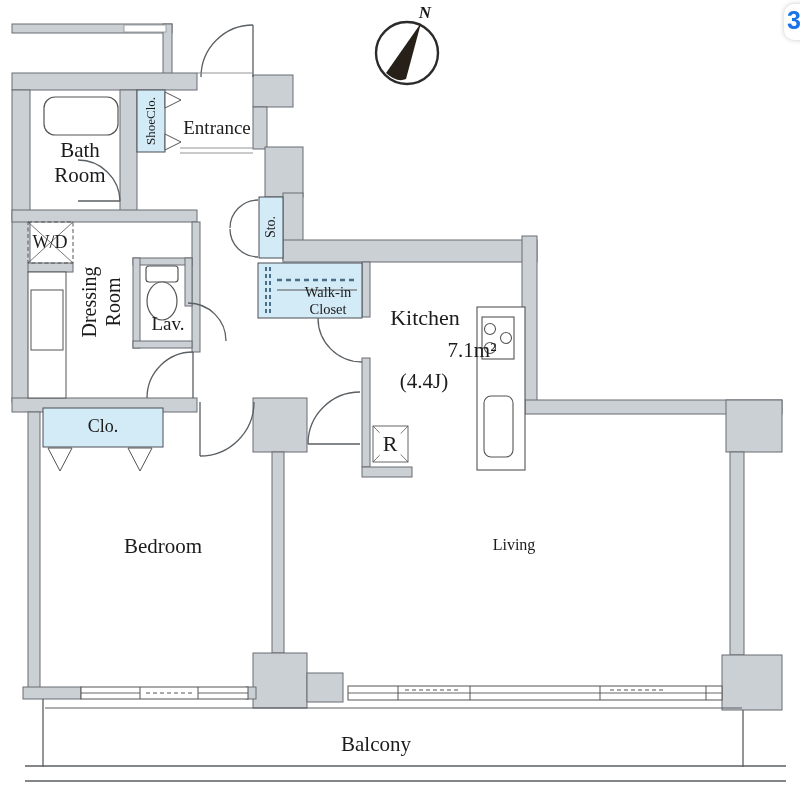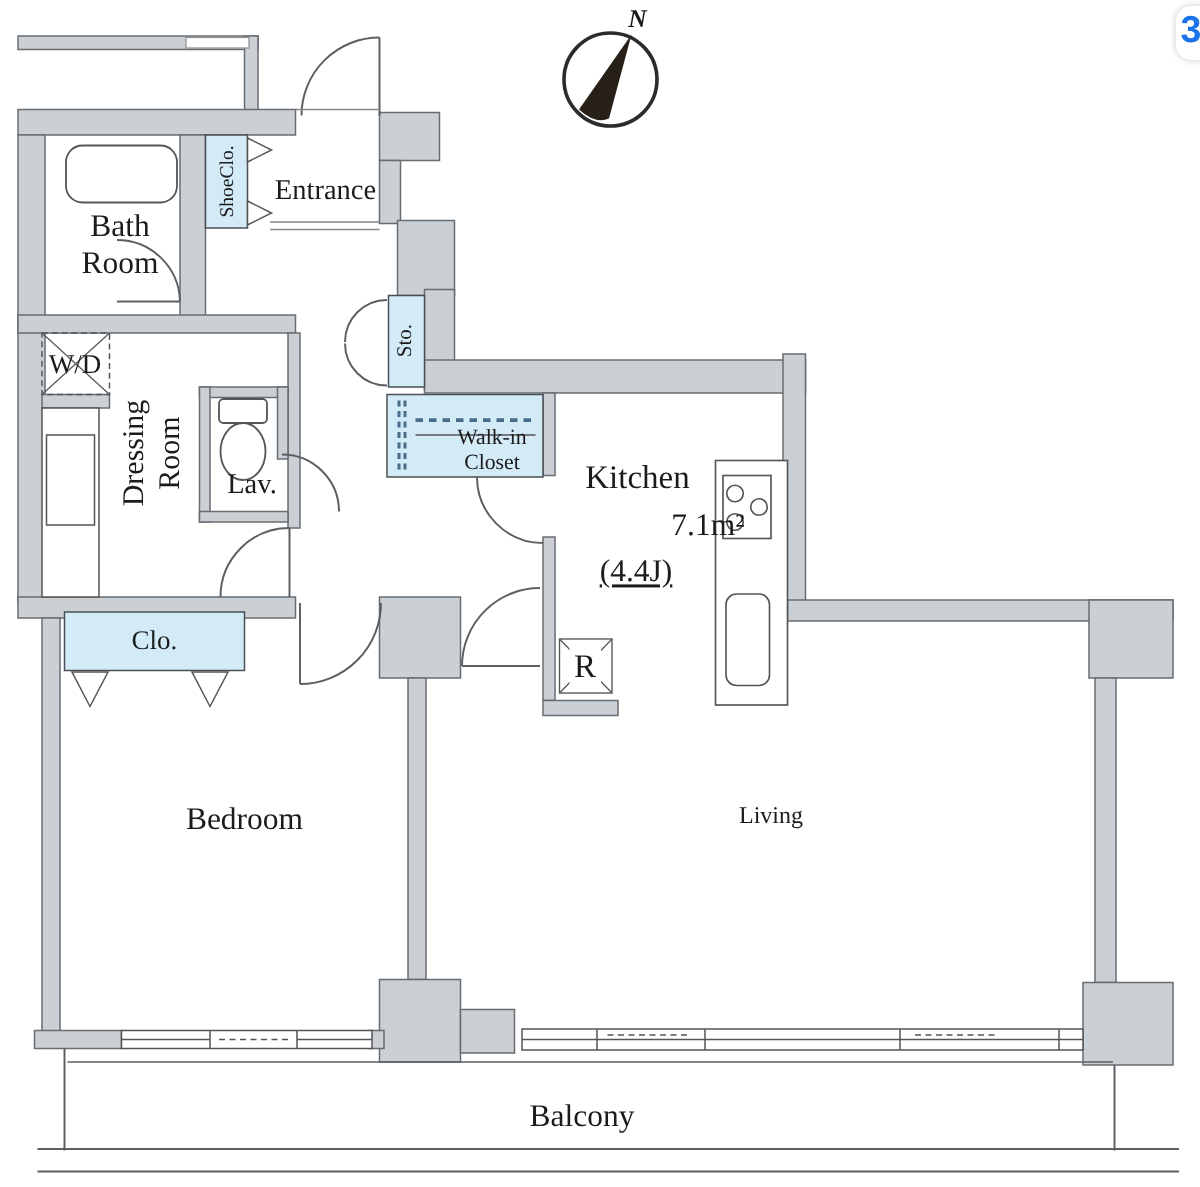--- a/index.html
+++ b/index.html
@@ -12,29 +12,29 @@
   .lbl-bath{left:80px;top:163px;font-size:21px;}
   .lbl-shoeclo{left:151px;top:121px;font-size:13px;}
   .lbl-entrance{left:217px;top:128px;font-size:19px;}
   .lbl-wd{left:50px;top:243px;font-size:18px;}
   .lbl-dressing{left:102px;top:302px;font-size:20px;}
   .lbl-lav{left:168px;top:324px;font-size:19px;}
   .lbl-sto{left:271px;top:227px;font-size:14px;}
   .lbl-wic{left:328px;top:301px;font-size:14.5px;}
   .lbl-kitchen{left:425px;top:318px;font-size:22px;}
   .lbl-kitchen-sqm{left:424px;top:350px;font-size:21px;margin-left:48px;}
-  .lbl-kitchen-jo{left:424px;top:381px;font-size:21px;text-decoration:underline;}
+  .lbl-kitchen-jo{left:424px;top:381px;font-size:21px;}
   .lbl-r{left:390px;top:444px;font-size:22px;background:#fff;padding:0 3px;}
   .lbl-clo{left:103px;top:427px;font-size:18px;}
   .lbl-bedroom{left:163px;top:546px;font-size:21px;}
   .lbl-bedroom-area{left:164px;top:579px;font-size:20px;}
   .lbl-living1{left:514px;top:545px;font-size:16px;font-family:Liberation Serif, serif;}
   .lbl-living2{left:514px;top:578px;font-size:21px;}
   .lbl-living-area{left:514px;top:609px;font-size:20px;}
-  .lbl-balcony{left:376px;top:744px;font-size:21px;margin-left:12px;}
+  .lbl-balcony{left:376px;top:744px;font-size:21px;}
   .lbl-n{left:425px;top:13px;font-size:17px;font-style:italic;font-weight:bold;}
   .overlay-icon{position:absolute;left:784px;top:4px;width:34px;height:36px;
                 background:#fff;border-radius:10px;box-shadow:0 0 5px rgba(0,0,0,.22);
                 overflow:hidden;z-index:6;}
   .overlay-icon span{position:absolute;left:3px;top:2px;color:#1a73e8;
                 font-family:"Liberation Sans",sans-serif;font-weight:bold;font-size:25px;}
 </style>
 </head>
 <body>
 

